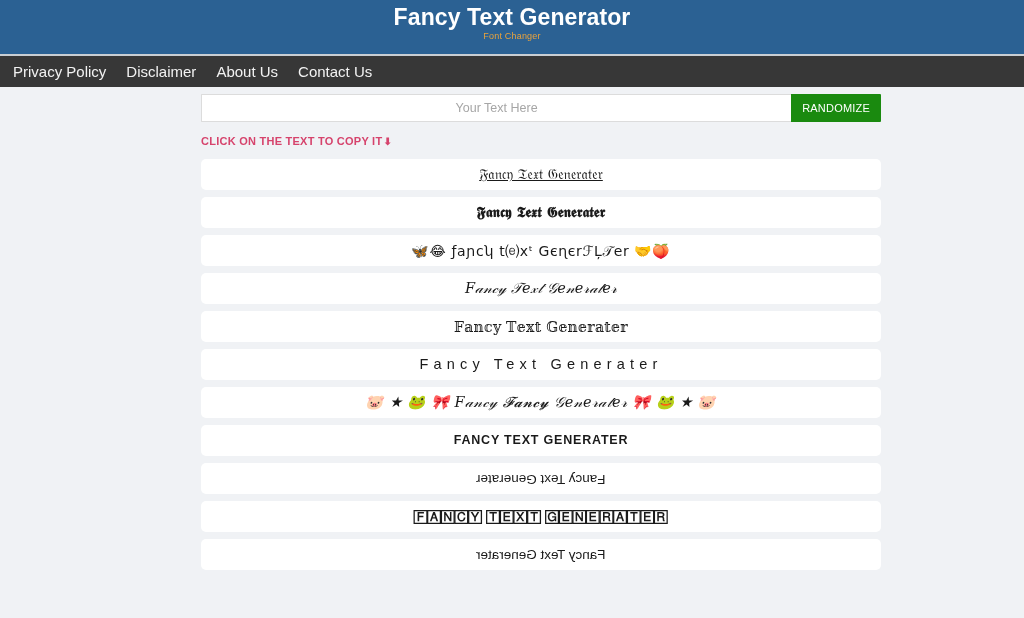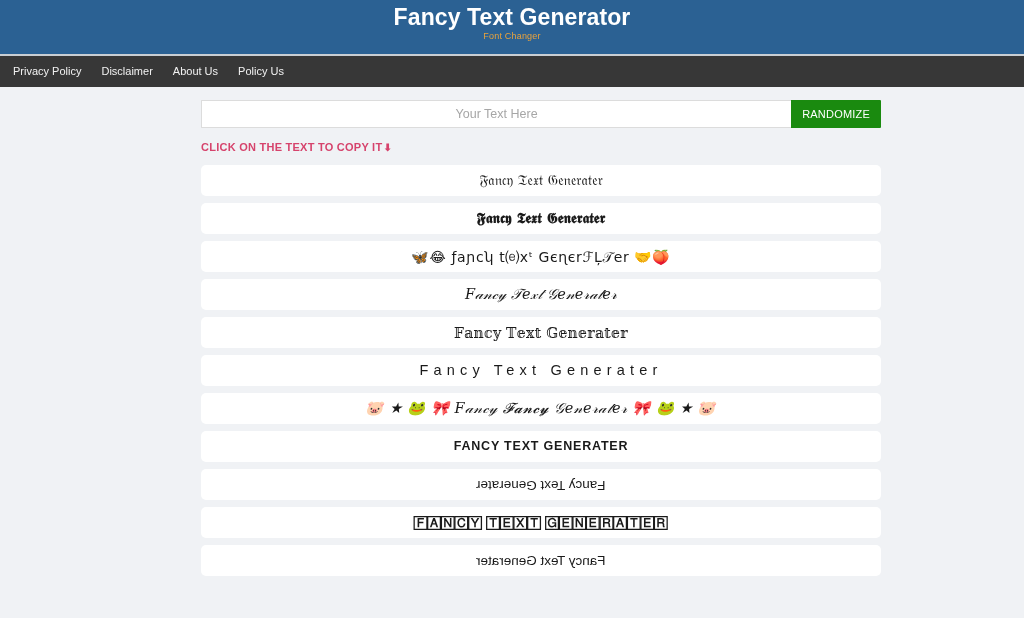--- a/index.html
+++ b/index.html
@@ -44,31 +44,31 @@
   
   .main-nav {
     background: #373737;
     height: 31px;
     display: flex;
     align-items: center;
     padding-left: 3px;
   }
   .nav-link {
     color: #f2f2f2;
-    font-size: 11px;
+    font-size: 15px;
     text-decoration: none;
     padding: 0 10px;
     line-height: 31px;
     white-space: nowrap;
     cursor: pointer;
   }
 
   
   .content {
-    padding-top: 13px;
+    padding-top: 7px;
   }
 
   
   .search-row {
     display: flex;
     width: 680px;
     height: 28px;
     margin-left: 201px;
     box-sizing: border-box;
   }
@@ -140,21 +140,21 @@
     padding: 0 6px;
   }
 
   .result-text {
     white-space: nowrap;
     line-height: 1;
     display: inline-block;
   }
 
   
-  .s-fraktur      { font-family: "DejaVu Serif", serif; font-size: 14.5px; }
+  .s-fraktur      { font-family: "DejaVu Serif", serif; font-size: 14.5px; text-decoration: underline; }
   .s-fraktur-bold { font-family: "DejaVu Serif", serif; font-size: 14.5px; font-weight: bold; }
   .s-emoji-mixed  { font-family: "DejaVu Sans", sans-serif; font-size: 14px; letter-spacing: 0.6px; }
   .s-script-bold  { font-family: "DejaVu Serif", serif; font-size: 15px; font-weight: bold; font-style: italic; }
   .s-script       { font-family: "DejaVu Serif", serif; font-size: 14.5px; font-style: italic; }
   .s-doublestruck { font-family: "DejaVu Serif", serif; font-size: 14px; letter-spacing: 0.3px; }
   .s-spaced       { font-family: "Liberation Sans", sans-serif; font-size: 14.5px; letter-spacing: 5.2px; }
   .s-deco-script  { font-family: "DejaVu Serif", serif; font-size: 14.5px; font-style: italic; letter-spacing: 0.4px; }
   .s-smallcaps    { font-family: "Liberation Sans", sans-serif; font-size: 12.5px; font-weight: bold; letter-spacing: 0.8px; }
   .s-upsidedown   { font-family: "Liberation Sans", sans-serif; font-size: 13.5px; transform: rotate(180deg); }
   .s-squared      { font-family: "DejaVu Sans", sans-serif; font-size: 12px; letter-spacing: 0.4px; font-weight: bold; }
@@ -165,21 +165,21 @@
 
 <header class="site-header">
   <h1 class="site-title">Fancy Text Generator</h1>
   <p class="site-subtitle">Font Changer</p>
 </header>
 
 <nav class="main-nav">
   <a class="nav-link" href="#">Privacy Policy</a>
   <a class="nav-link" href="#">Disclaimer</a>
   <a class="nav-link" href="#">About Us</a>
-  <a class="nav-link" href="#">Policy Us</a>
+  <a class="nav-link" href="#">Contact Us</a>
 </nav>
 
 <main class="content">
 
   <div class="search-row">
     <input class="text-input" type="text" placeholder="Your Text Here" style="">
     <button class="randomize-btn">RANDOMIZE</button>
   </div>
 
   <div class="copy-hint">

